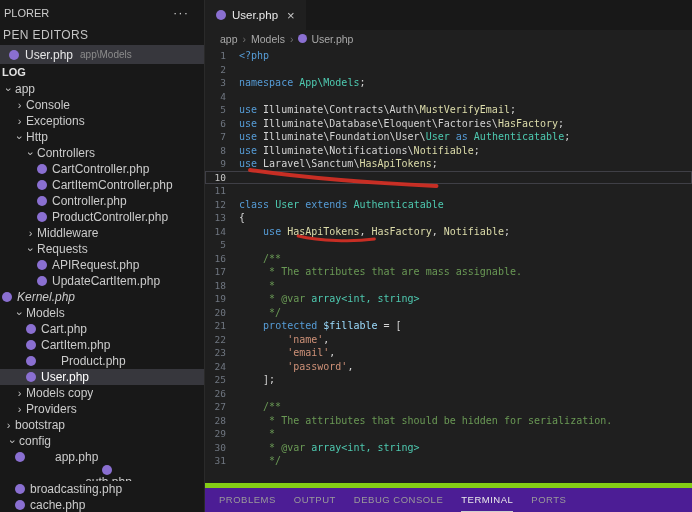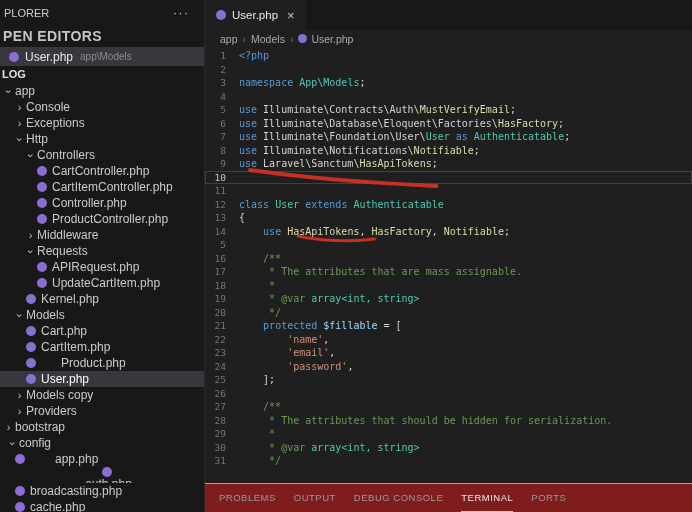--- a/index.html
+++ b/index.html
@@ -7,21 +7,21 @@
   .app {
     width:692px; height:512px; position:relative; display:flex; overflow:hidden;
     font-family:"Liberation Sans", sans-serif; background:#1f1f1f;
     -webkit-font-smoothing:antialiased;
   }
 
   
   .sidebar { width:205px; flex:none; background:#181818; border-right:1px solid #2a2a2a; color:#cccccc; overflow:hidden; }
   .sb-header { height:25px; display:flex; align-items:center; justify-content:space-between; padding:0 15px 0 4px; font-size:11px; color:#cccccc; }
   .sb-menu { font-size:13px; letter-spacing:1px; cursor:pointer; color:#c9c9c9; }
-  .sb-section { font-size:14px; font-weight:700; letter-spacing:0.4px; color:#c5c5c5; padding:3px 0 3px 3px; }
+  .sb-section { font-size:12px; font-weight:400; letter-spacing:0.4px; color:#c5c5c5; padding:3px 0 3px 3px; }
   .open-editor-row { height:19px; display:flex; align-items:center; padding-left:9px; background:#37373d; cursor:pointer; }
   .fname { font-size:12px; color:#e6e6e6; margin-left:6px; }
   .fpath { font-size:10px; color:#8c8c8c; margin-left:7px; }
   .ws-header { font-size:11px; font-weight:700; color:#e2e2e2; height:17px; line-height:17px; padding-left:2px; }
   .tree { overflow:hidden; }
   .trow { height:16px; display:flex; align-items:center; font-size:12px; color:#cbcbcb; cursor:pointer; white-space:nowrap; }
   .trow.sel { background:#37373d; color:#ffffff; }
   .chev { width:13px; flex:none; text-align:center; font-size:11px; color:#c2c2c2; display:inline-block; line-height:13px; }
   .chev.down { transform:rotate(90deg); }
   .php-icon { width:10px; height:10px; border-radius:50%; background:var(--purple,#8a6fd1); flex:none; display:inline-block; }
@@ -49,21 +49,21 @@
   .tok-cls { color:var(--cls); }
   .tok-fn  { color:var(--fn); }
   .tok-str { color:var(--str); }
   .tok-com { color:var(--com); }
   .tok-vr  { color:var(--vr); }
   .tok-pln { color:var(--pln); }
 
   .anno { position:absolute; left:0; top:0; width:100%; height:100%; pointer-events:none; }
 
   
-  .panel { position:absolute; left:0; right:0; bottom:0; height:29px; background:#7f1d1d; border-top:1px solid #84cc16; display:flex; align-items:stretch; padding-left:14px; }
+  .panel { position:absolute; left:0; right:0; bottom:0; height:29px; background:#4c1d95; border-top:5px solid #84cc16; display:flex; align-items:stretch; padding-left:14px; }
   .panel-tabs { display:flex; align-items:stretch; }
   .ptab { display:flex; align-items:center; margin-right:18px; font-size:9.5px; letter-spacing:0.5px; color:#9a9a9a; border-bottom:1px solid transparent; cursor:pointer; }
   .ptab.active { color:#e9e9e9; border-bottom-color:#cfcfcf; }
 </style>
 </head>
 <body>
 
 <div class="app">
 
   <aside class="sidebar">
@@ -124,21 +124,21 @@
           <span class="tlabel">Requests</span>
         </div>
         <div class="trow" style="padding-left: 35px;">
           <span class="php-icon"></span>
           <span class="tlabel">APIRequest.php</span>
         </div>
         <div class="trow" style="padding-left: 35px;">
           <span class="php-icon"></span>
           <span class="tlabel">UpdateCartItem.php</span>
         </div>
-        <div class="trow" style="padding-left: 24px;">
+        <div class="trow" style=" font-style: italic;">
           <span class="php-icon"></span>
           <span class="tlabel">Kernel.php</span>
         </div>
         <div class="trow" style="padding-left: 13px;">
           <span class="chev down">›</span>
           <span class="tlabel">Models</span>
         </div>
         <div class="trow" style="padding-left: 24px;">
           <span class="php-icon"></span>
           <span class="tlabel">Cart.php</span>

